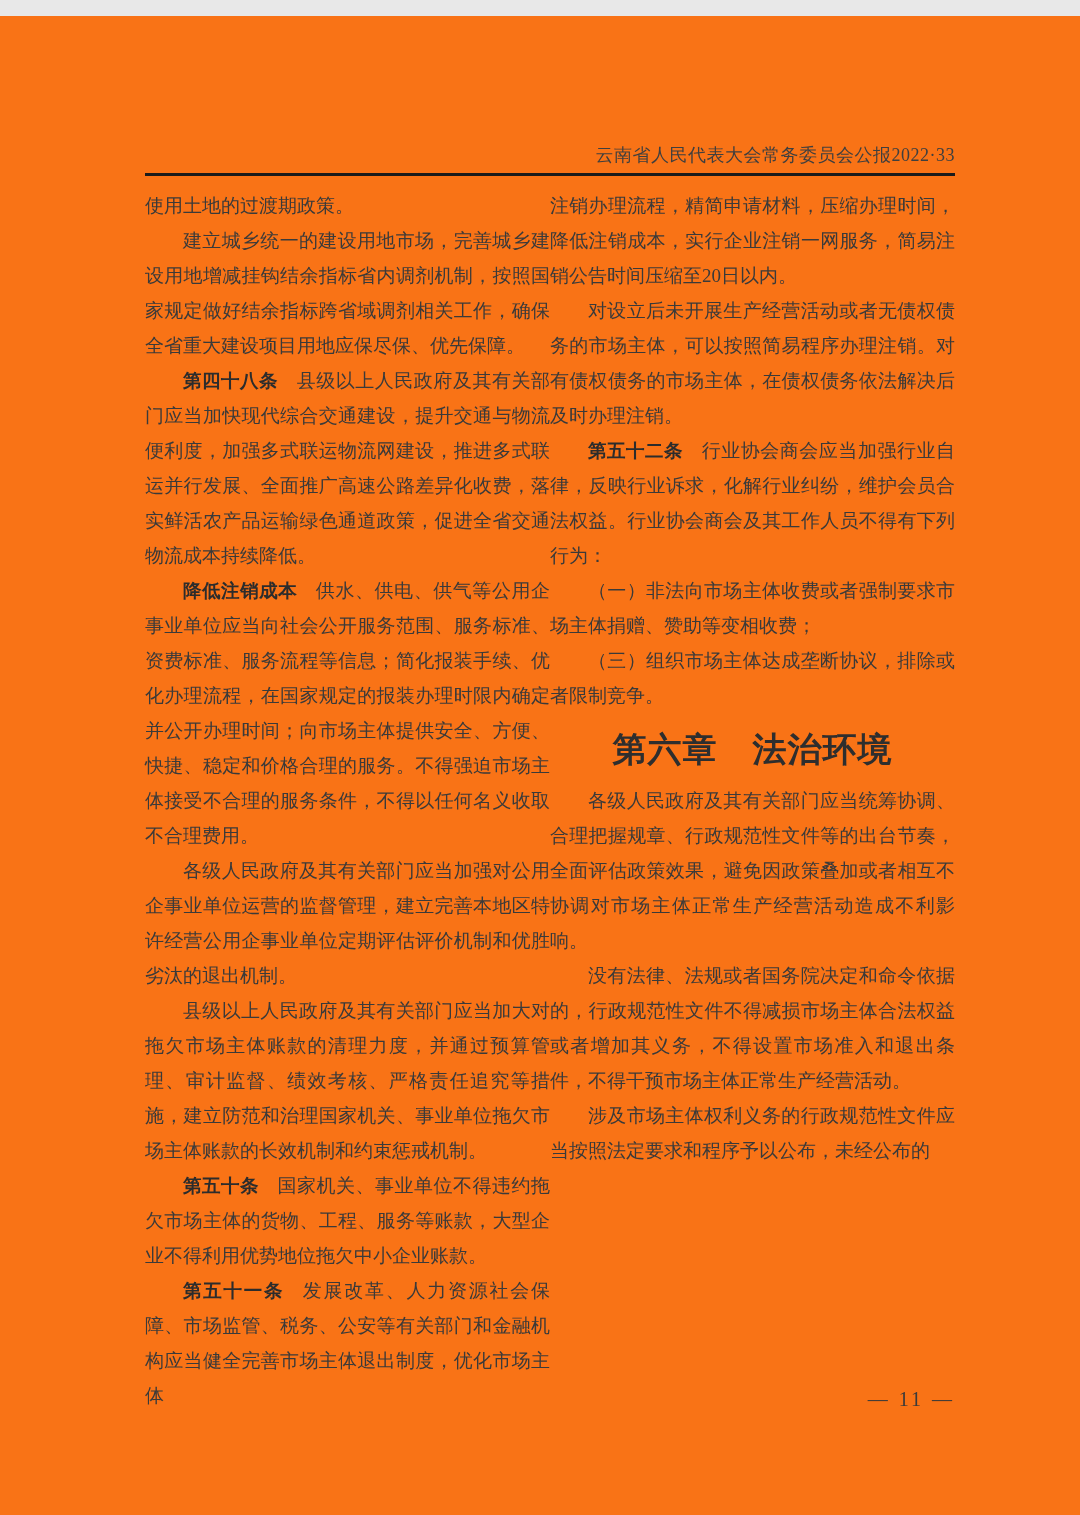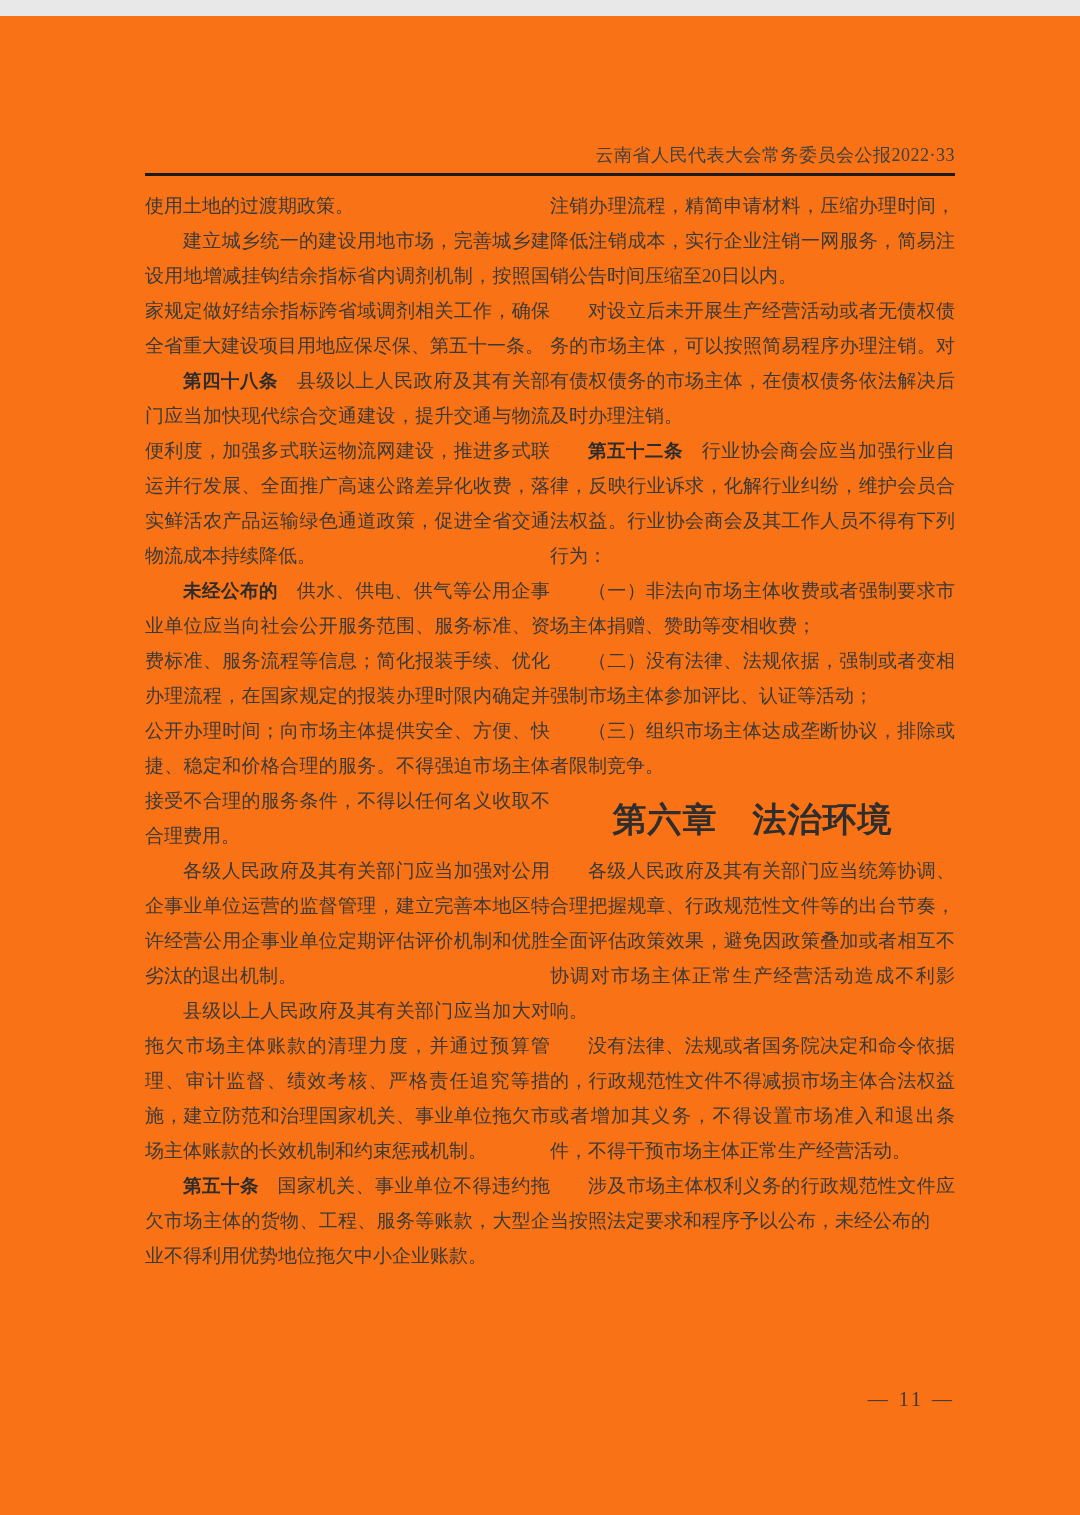--- a/index.html
+++ b/index.html
@@ -73,33 +73,33 @@
 </head>
 <body>
 
 <div class="page">
   <div class="header-title">云南省人民代表大会常务委员会公报2022·33</div>
   <hr class="header-rule">
 
   <main class="columns">
     <section class="column">
         <p class="para">使用土地的过渡期政策。</p>
-        <p class="para indent">建立城乡统一的建设用地市场，完善城乡建设用地增减挂钩结余指标省内调剂机制，按照国家规定做好结余指标跨省域调剂相关工作，确保全省重大建设项目用地应保尽保、第五十一条。</p>
+        <p class="para indent">建立城乡统一的建设用地市场，完善城乡建设用地增减挂钩结余指标省内调剂机制，按照国家规定做好结余指标跨省域调剂相关工作，确保全省重大建设项目用地应保尽保、优先保障。</p>
         <p class="para indent"><b class="lead">第四十八条</b>县级以上人民政府及其有关部门应当加快现代综合交通建设，提升交通与物流便利度，加强多式联运物流网建设，推进多式联运并行发展、全面推广高速公路差异化收费，落实鲜活农产品运输绿色通道政策，促进全省交通物流成本持续降低。</p>
-        <p class="para indent"><b class="lead">未经公布的</b>供水、供电、供气等公用企事业单位应当向社会公开服务范围、服务标准、资费标准、服务流程等信息；简化报装手续、优化办理流程，在国家规定的报装办理时限内确定并公开办理时间；向市场主体提供安全、方便、快捷、稳定和价格合理的服务。不得强迫市场主体接受不合理的服务条件，不得以任何名义收取不合理费用。</p>
+        <p class="para indent"><b class="lead">降低注销成本</b>供水、供电、供气等公用企事业单位应当向社会公开服务范围、服务标准、资费标准、服务流程等信息；简化报装手续、优化办理流程，在国家规定的报装办理时限内确定并公开办理时间；向市场主体提供安全、方便、快捷、稳定和价格合理的服务。不得强迫市场主体接受不合理的服务条件，不得以任何名义收取不合理费用。</p>
         <p class="para indent">各级人民政府及其有关部门应当加强对公用企事业单位运营的监督管理，建立完善本地区特许经营公用企事业单位定期评估评价机制和优胜劣汰的退出机制。</p>
         <p class="para indent">县级以上人民政府及其有关部门应当加大对拖欠市场主体账款的清理力度，并通过预算管理、审计监督、绩效考核、严格责任追究等措施，建立防范和治理国家机关、事业单位拖欠市场主体账款的长效机制和约束惩戒机制。</p>
         <p class="para indent"><b class="lead">第五十条</b>国家机关、事业单位不得违约拖欠市场主体的货物、工程、服务等账款，大型企业不得利用优势地位拖欠中小企业账款。</p>
+        <p class="para indent"><b class="lead">第五十一条</b>发展改革、人力资源社会保障、市场监管、税务、公安等有关部门和金融机构应当健全完善市场主体退出制度，优化市场主体</p>
       </section>
     <section class="column">
         <p class="para">注销办理流程，精简申请材料，压缩办理时间，降低注销成本，实行企业注销一网服务，简易注销公告时间压缩至20日以内。</p>
         <p class="para indent">对设立后未开展生产经营活动或者无债权债务的市场主体，可以按照简易程序办理注销。对有债权债务的市场主体，在债权债务依法解决后及时办理注销。</p>
         <p class="para indent"><b class="lead">第五十二条</b>行业协会商会应当加强行业自律，反映行业诉求，化解行业纠纷，维护会员合法权益。行业协会商会及其工作人员不得有下列行为：</p>
         <p class="para indent">（一）非法向市场主体收费或者强制要求市场主体捐赠、赞助等变相收费；</p>
-        <p class="para indent">（二）没有法律、法规依据，强制或者变相强制市场主体参加评比、认证等活动；</p>
         <p class="para indent">（三）组织市场主体达成垄断协议，排除或者限制竞争。</p>
         <h2 class="chapter-heading">第六章　法治环境</h2>
         <p class="para indent">各级人民政府及其有关部门应当统筹协调、合理把握规章、行政规范性文件等的出台节奏，全面评估政策效果，避免因政策叠加或者相互不协调对市场主体正常生产经营活动造成不利影响。</p>
         <p class="para indent">没有法律、法规或者国务院决定和命令依据的，行政规范性文件不得减损市场主体合法权益或者增加其义务，不得设置市场准入和退出条件，不得干预市场主体正常生产经营活动。</p>
         <p class="para indent">涉及市场主体权利义务的行政规范性文件应当按照法定要求和程序予以公布，未经公布的</p>
       </section>
   </main>
 
   <div class="page-number">— 11 —</div>
 </div>

